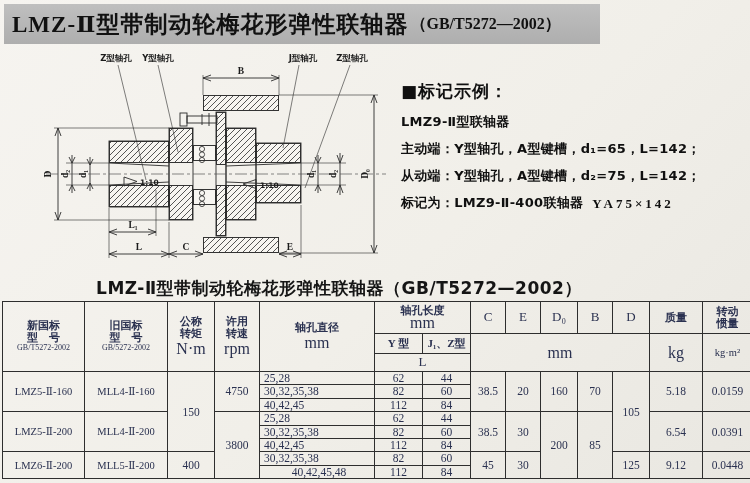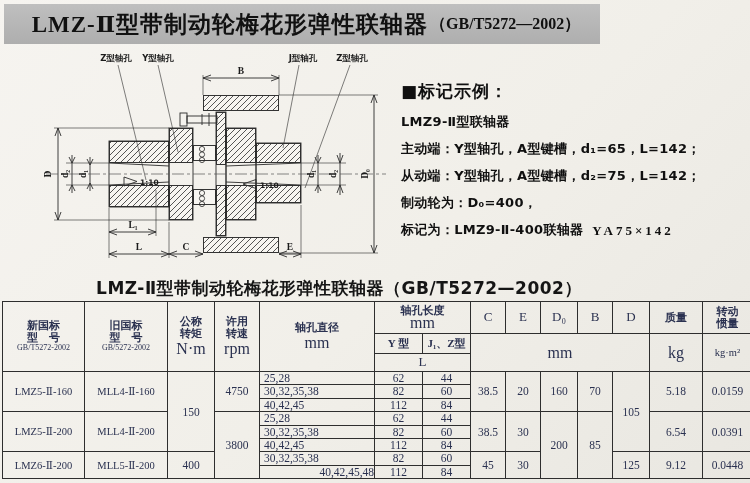--- a/index.html
+++ b/index.html
@@ -3,21 +3,21 @@
 <meta charset="utf-8">
 <style>
   * { margin:0; padding:0; box-sizing:border-box; }
   html,body { width:750px; height:483px; }
   body { font-family:"DejaVu Sans","Liberation Sans",sans-serif; background:#efede9; overflow:hidden; }
   .page { position:relative; width:750px; height:483px; background:linear-gradient(135deg,#f6f4f0 0%,#f1efe9 55%,#e9e7e1 100%); overflow:hidden; }
 
   
   .titlebar { position:absolute; left:4px; top:4px; width:596px; height:40px;
     background:linear-gradient(#bfbfbf,#aeaeae); color:#111; display:flex; align-items:center;
-    padding-left:8px; font-weight:bold;justify-content:center; }
+    padding-left:8px; font-weight:bold; }
   .titlebar .t-main { font-size:23px; font-family:"Liberation Serif","DejaVu Serif",serif; letter-spacing:1px; }
   .titlebar .t-std { font-size:16px; font-family:"Liberation Serif","DejaVu Serif",serif; margin-left:2px; }
 
   
   #drawing { position:absolute; left:6px; top:50px; width:398px; height:230px; }
   .hb { position:absolute; border:1px solid #333;
     background:repeating-linear-gradient(315deg,#f7f5f1 0px,#f7f5f1 3.4px,#555 3.4px,#555 4.2px); }
   .wb { position:absolute; border:1px solid #333; background:#f7f5f1; }
   #dsvg { position:absolute; left:0; top:0; }
   #dsvg text { fill:#1b1b1b; font-weight:bold; }
@@ -157,21 +157,20 @@
       <text x="134" y="134.5" style="font-size:7.5px">1:10</text>
       <text x="254" y="137.5" style="font-size:7.5px">1:10</text>
     </svg>
   </div>
 
   <div class="example">
     <div class="ex-head">■标记示例：</div>
     <div class="ex-line">LMZ9-Ⅱ型联轴器</div>
     <div class="ex-line">主动端：Y型轴孔，A型键槽，d₁=65，L=142；</div>
     <div class="ex-line">从动端：Y型轴孔，A型键槽，d₂=75，L=142；</div>
-    <div class="ex-line">制动轮为：D₀=400，</div>
     <div class="ex-line ex-mark">
       <span>标记为：LMZ9-Ⅱ-400联轴器</span>
       <span class="frac">
         <div class="bot">YA75×142</div>
       </span>
     </div>
   </div>
 
   <div class="tbl-title">LMZ-Ⅱ型带制动轮梅花形弹性联轴器（GB/T5272—2002）</div>
 
@@ -303,19 +302,19 @@
       <td style="text-align:left;padding-left:4px">30,32,35,38</td>
       <td>82</td>
       <td>60</td>
       <td rowspan="2">45</td>
       <td rowspan="2">30</td>
       <td rowspan="2">125</td>
       <td rowspan="2">9.12</td>
       <td rowspan="2">0.0448</td>
     </tr>
     <tr>
-      <td style="text-align:right;padding-left:4px">40,42,45,48</td>
+      <td style="text-align:center;padding-left:4px">40,42,45,48</td>
       <td>112</td>
       <td>84</td>
     </tr>
     </tbody>
   </table>
 </div>
 
 </body></html>

